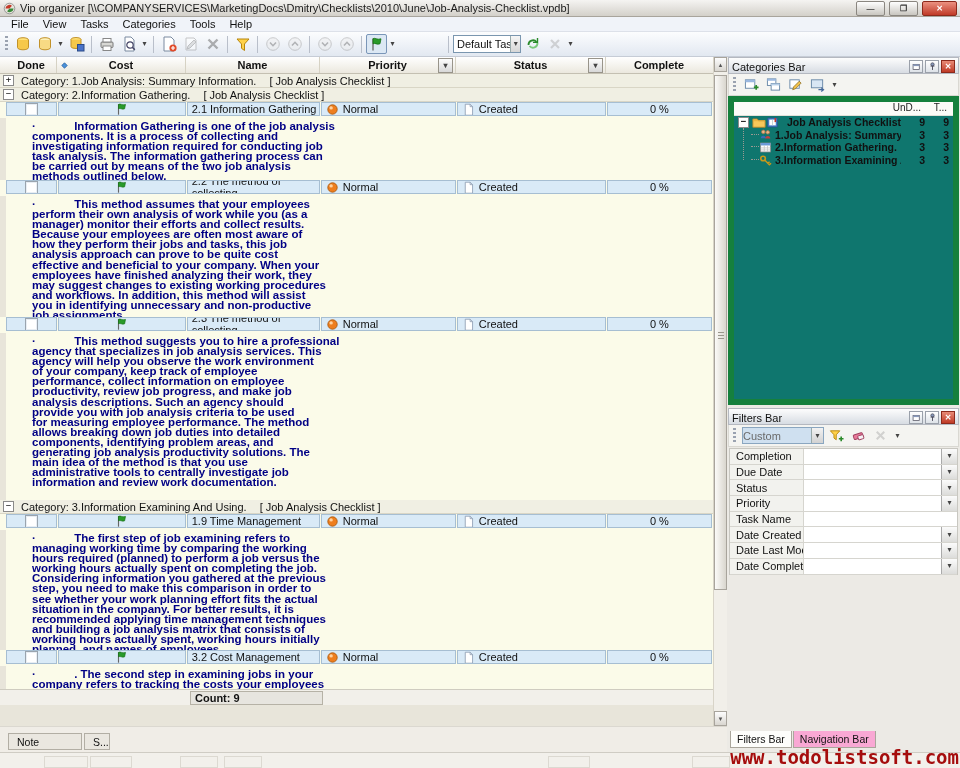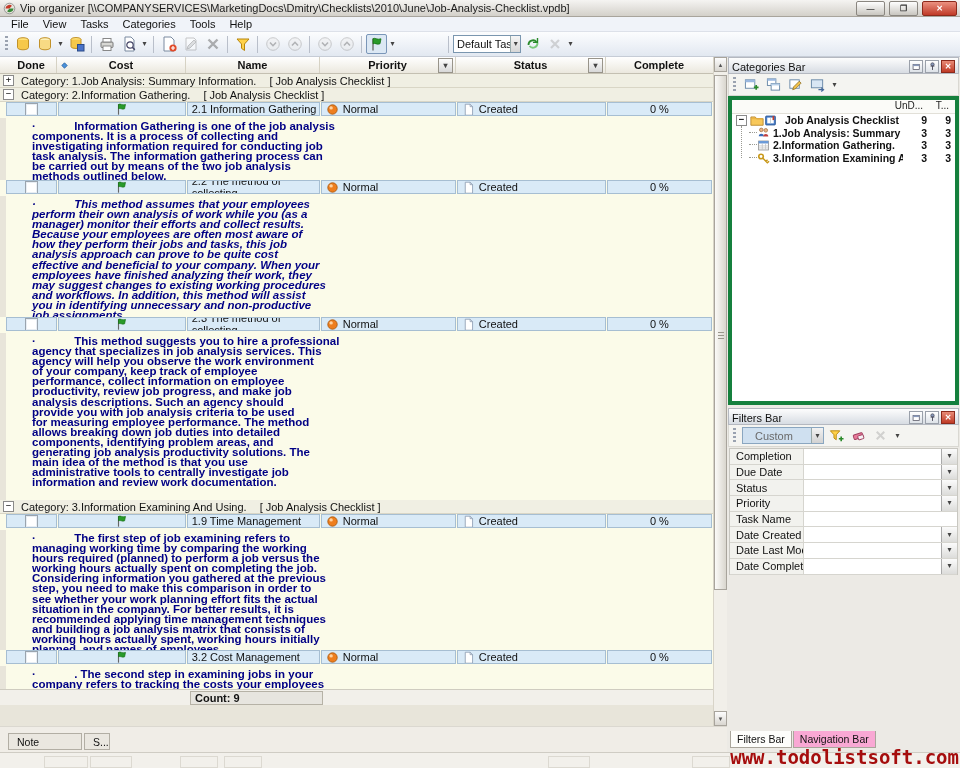--- a/index.html
+++ b/index.html
@@ -76,38 +76,38 @@
   .rightcol{top:57px;left:727px;width:233px;height:695px;background:#eceae5}
   .panel{position:absolute;left:1px;width:231px}
   .panel-header{height:17px;background:linear-gradient(#fdfdfd,#d7dce3);border:1px solid #b4b8c0;
                 display:flex;align-items:flex-end;padding:0 3px;box-sizing:border-box}
   .panel-header .pt{flex:1}
   .phbtn{width:14px;height:13px;margin-left:2px;border:1px solid #9aa0aa;background:linear-gradient(#fff,#dde2e8);
          display:flex;align-items:center;justify-content:center;box-sizing:border-box}
   .phbtn.close{background:linear-gradient(#e88a76,#bf3a26);border-color:#8c2a1c;color:#fff;font-size:8px;font-weight:bold}
   .ptoolbar{height:22px;background:#f4f4f1;border:1px solid #d9d8d2;border-top:none;display:flex;align-items:center;
             gap:3px;padding:0 3px;box-sizing:border-box}
-  .plist{position:absolute;left:0;right:0;background:#ffffff;border:4px solid #15803d;box-sizing:border-box}
+  .plist{position:absolute;left:0;right:0;background:#0f766e;border:6px solid #15803d;box-sizing:border-box}
   .colhead{height:13px;border-bottom:1px solid #e2e0d8;background:#fbfbf8;position:relative;font-size:10px;color:#222}
   .colhead span{position:absolute;top:0}
   .trow{height:12.6px;display:flex;align-items:center;font-weight:bold;font-size:10.5px;white-space:nowrap;overflow:hidden}
   .trow .lbl{flex:1;overflow:hidden;white-space:nowrap}
   .tnum{width:24px;text-align:right;flex:0 0 auto;font-weight:bold}
   .tstub{width:8px;height:1px;background:none;border-top:1px dotted #9a9a92;flex:0 0 auto}
   .vline{position:absolute;border-left:1px dotted #9a9a92}
 
   .frow{height:15.7px;display:flex;border-bottom:1px solid #d6d5cf;box-sizing:border-box}
   .flabel{width:74px;background:#f2f2ee;border-right:1px solid #d6d5cf;display:flex;align-items:center;
           padding-left:6px;white-space:nowrap;overflow:hidden;box-sizing:border-box}
   .fval{flex:1;background:#fff}
   .fbtn{width:16px;background:linear-gradient(#fbfbfb,#dcdcda);border-left:1px solid #aaa;display:flex;
         align-items:center;justify-content:center;box-sizing:border-box}
   .fcombo{width:82px;height:17px;background:#cfe0f0;border:1px solid #8aa6c0;color:#6a6a6a;display:flex;
           align-items:center;box-sizing:border-box}
-  .fcombo .val{flex:1;padding-left:12px}
+  .fcombo .val{flex:1;padding-left:0}
   .fcombo .drop{width:11px;height:100%;background:linear-gradient(#f2f2f2,#d2d2d2);border-left:1px solid #9aa;
                 display:flex;align-items:center;justify-content:center}
 
   .bottom-tabs{position:absolute;left:3px;top:674px;height:21px;display:flex;align-items:flex-start;gap:1px}
   .btab{height:16px;padding:0 6px;border:1px solid #aaa69c;border-top:none;background:#f9a8d4;display:flex;
         align-items:center;font-size:10.5px}
   .btab.active{background:#fdfdfb}
 
   
   .notestrip{top:726px;left:0;width:727px;height:26px;background:#f0ede7;border-top:1px solid #dbd8d0;box-sizing:border-box}
@@ -409,21 +409,21 @@
               <path d="M4 1.5h6l3 3V15H4z" fill="#fff" stroke="#8a9ab0"></path>
               <path d="M10 1.5v3h3" fill="none" stroke="#8a9ab0"></path>
             </svg>
           </span>
           <span>Created</span>
         </span>
         <span class="cell ctr" style="width: 106px;">
           <span>0 %</span>
         </span>
       </div>
-      <div class="row-desc" style="height: 121px; font-style: italic;">·            This method assumes that your employees
+      <div class="row-desc" style="height: 121px;">·            This method assumes that your employees
 perform their own analysis of work while you (as a
 manager) monitor their efforts and collect results.
 Because your employees are often most aware of
 how they perform their jobs and tasks, this job
 analysis approach can prove to be quite cost
 effective and beneficial to your company. When your
 employees have finished analyzing their work, they
 may suggest changes to existing working procedures
 and workflows. In addition, this method will assist
 you in identifying unnecessary and non-productive

